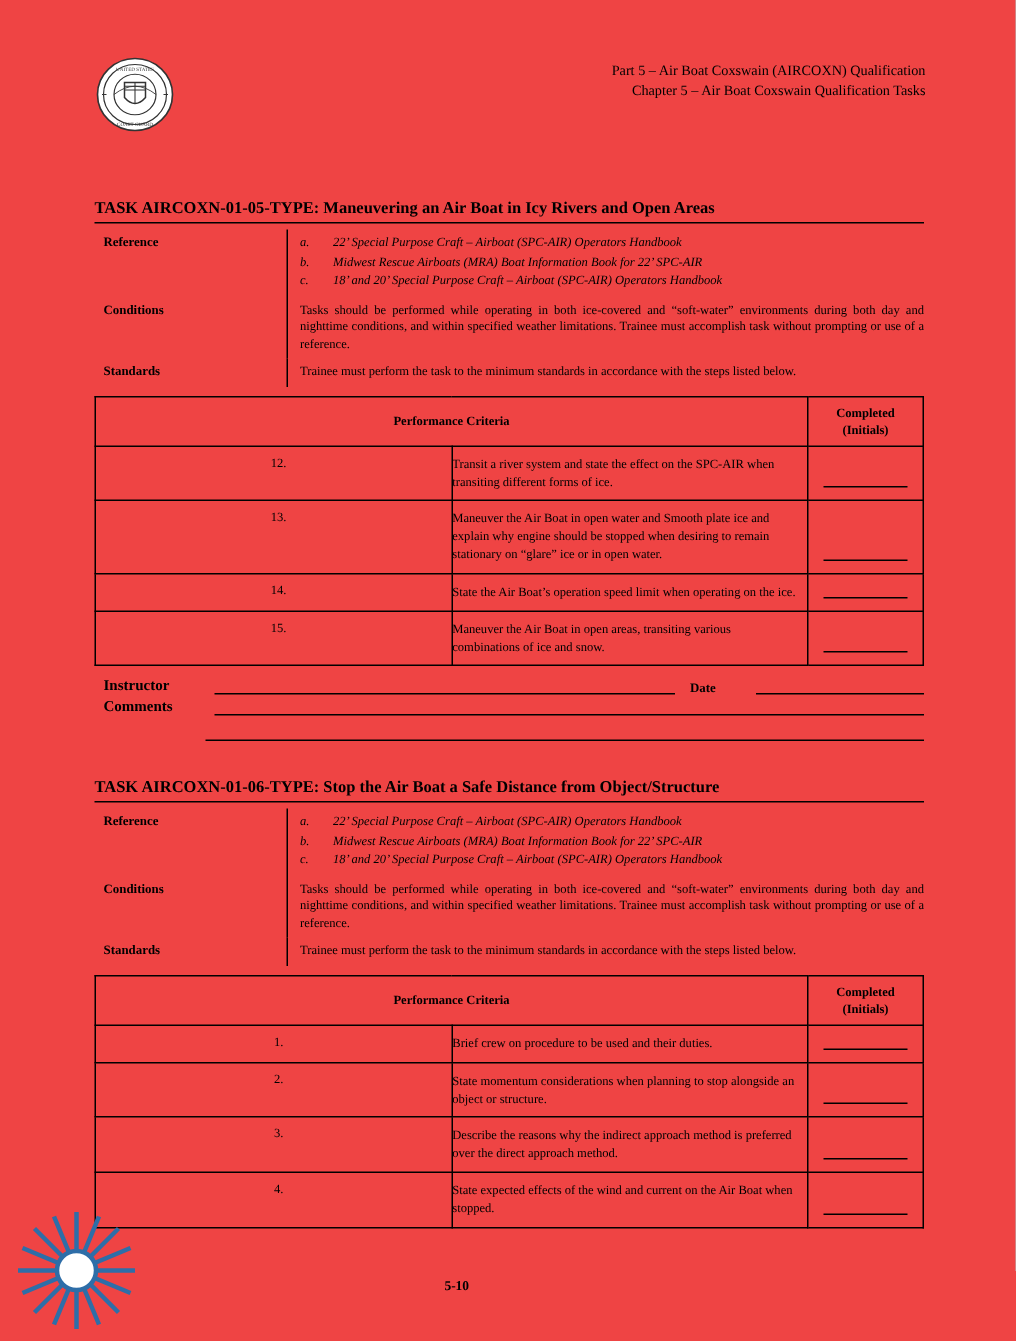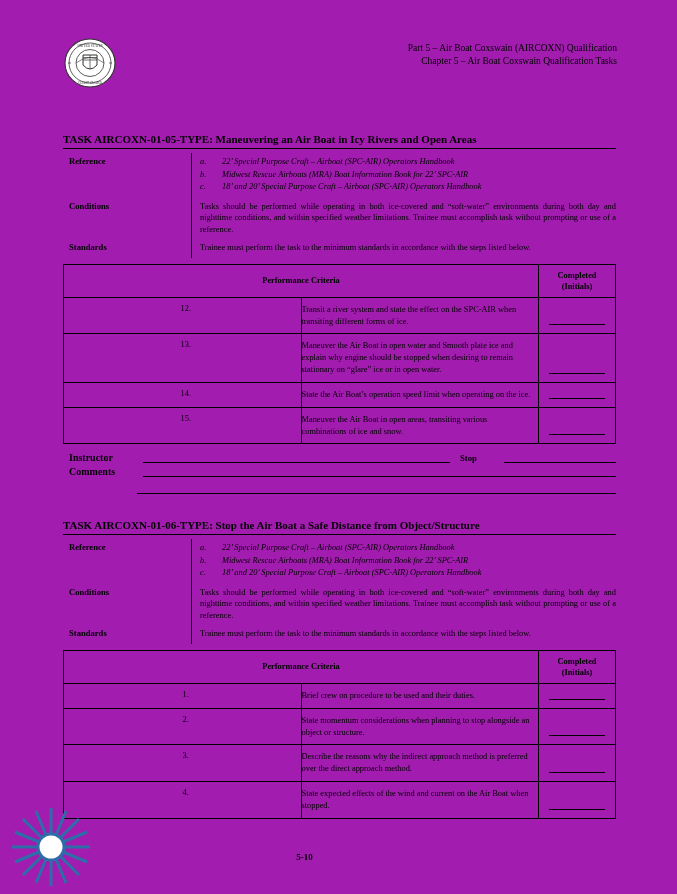--- a/index.html
+++ b/index.html
@@ -4,21 +4,21 @@
 <style>
   html, body {
     margin: 0;
     padding: 0;
     background: #b8b8b8;
   }
   .page {
     position: relative;
     width: 677px;
     height: 894px;
-    background: #a21caf;
+    background: #ef4444;
     overflow: hidden;
     font-family: "Liberation Serif", serif;
     color: #000;
   }
   .content {
     position: absolute;
     left: 0; top: 0;
     width: 677px;
     height: 894px;
   }
@@ -306,21 +306,21 @@
           <td class="desc">Maneuver the Air Boat in open areas, transiting various combinations of ice and snow.</td>
           <td class="init"><span class="blankline"></span></td>
         </tr>
       </tbody>
         </table>
 
       <div class="sig">
         <div class="sig-row">
           <span class="sig-label">Instructor</span>
           <span class="sig-rule"></span>
-          <span class="sig-label-right">Stop</span>
+          <span class="sig-label-right">Date</span>
           <span class="sig-rule-short"></span>
         </div>
         <div class="sig-row">
           <span class="sig-label">Comments</span>
           <span class="sig-rule"></span>
         </div>
         <div class="comment-lines">
           <div class="comment-line"></div>
         </div>
       </div>

